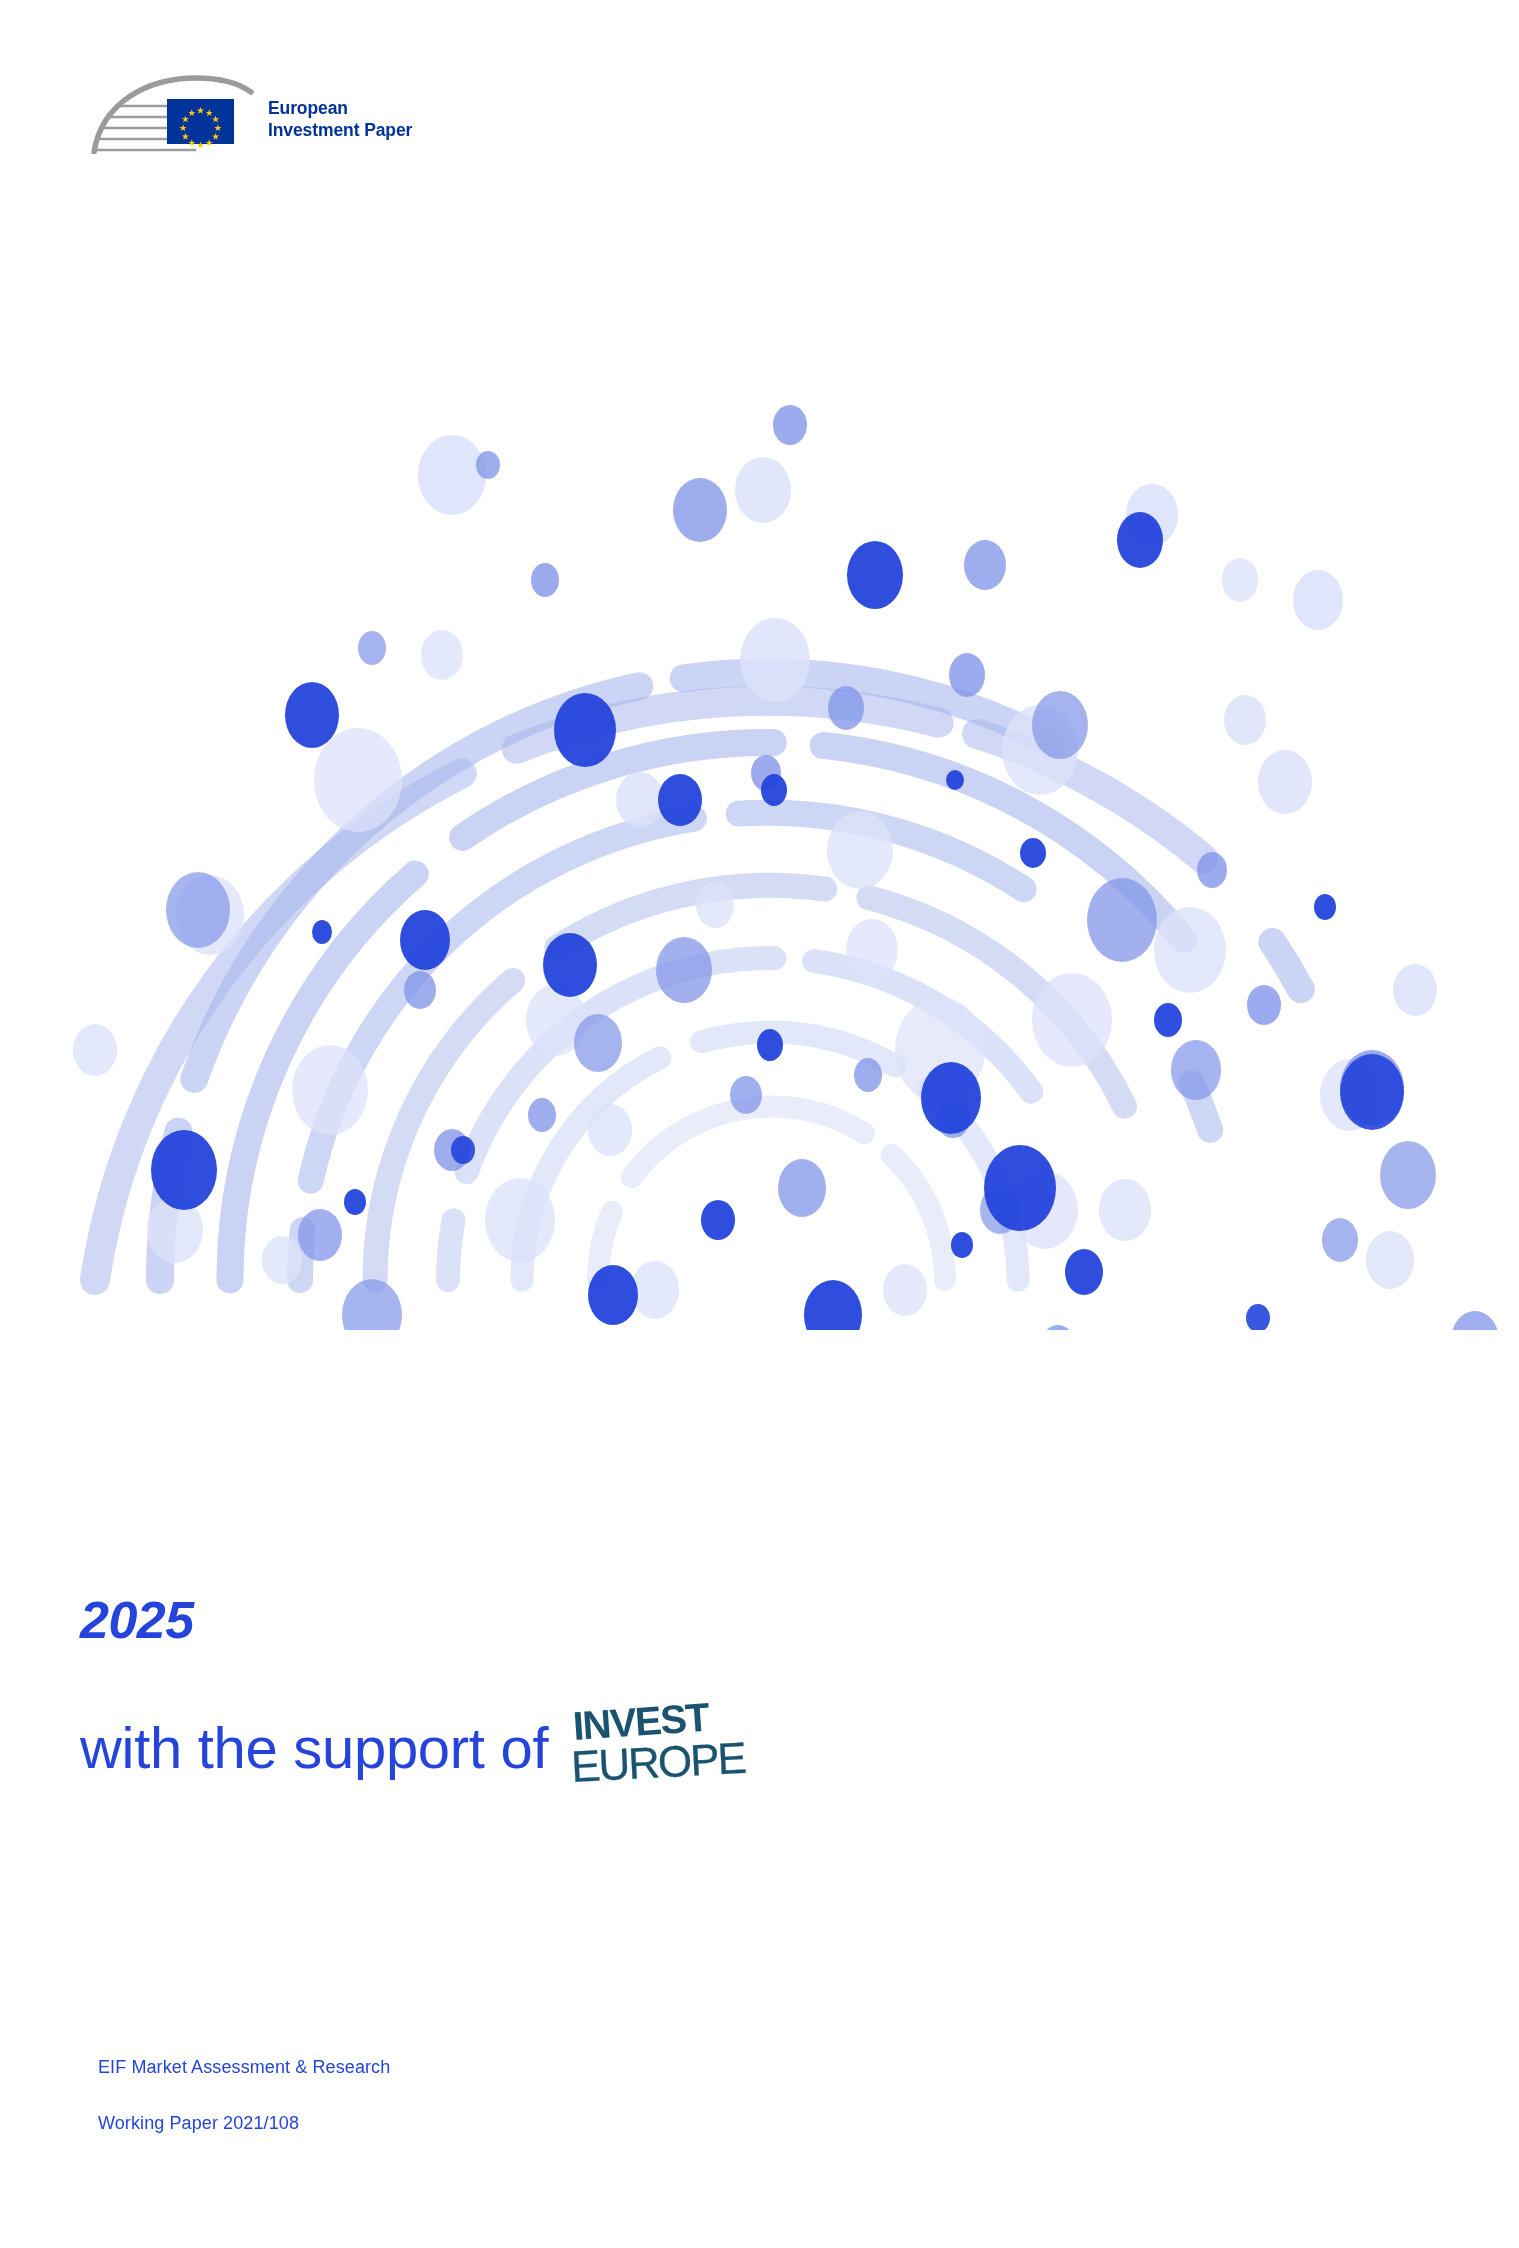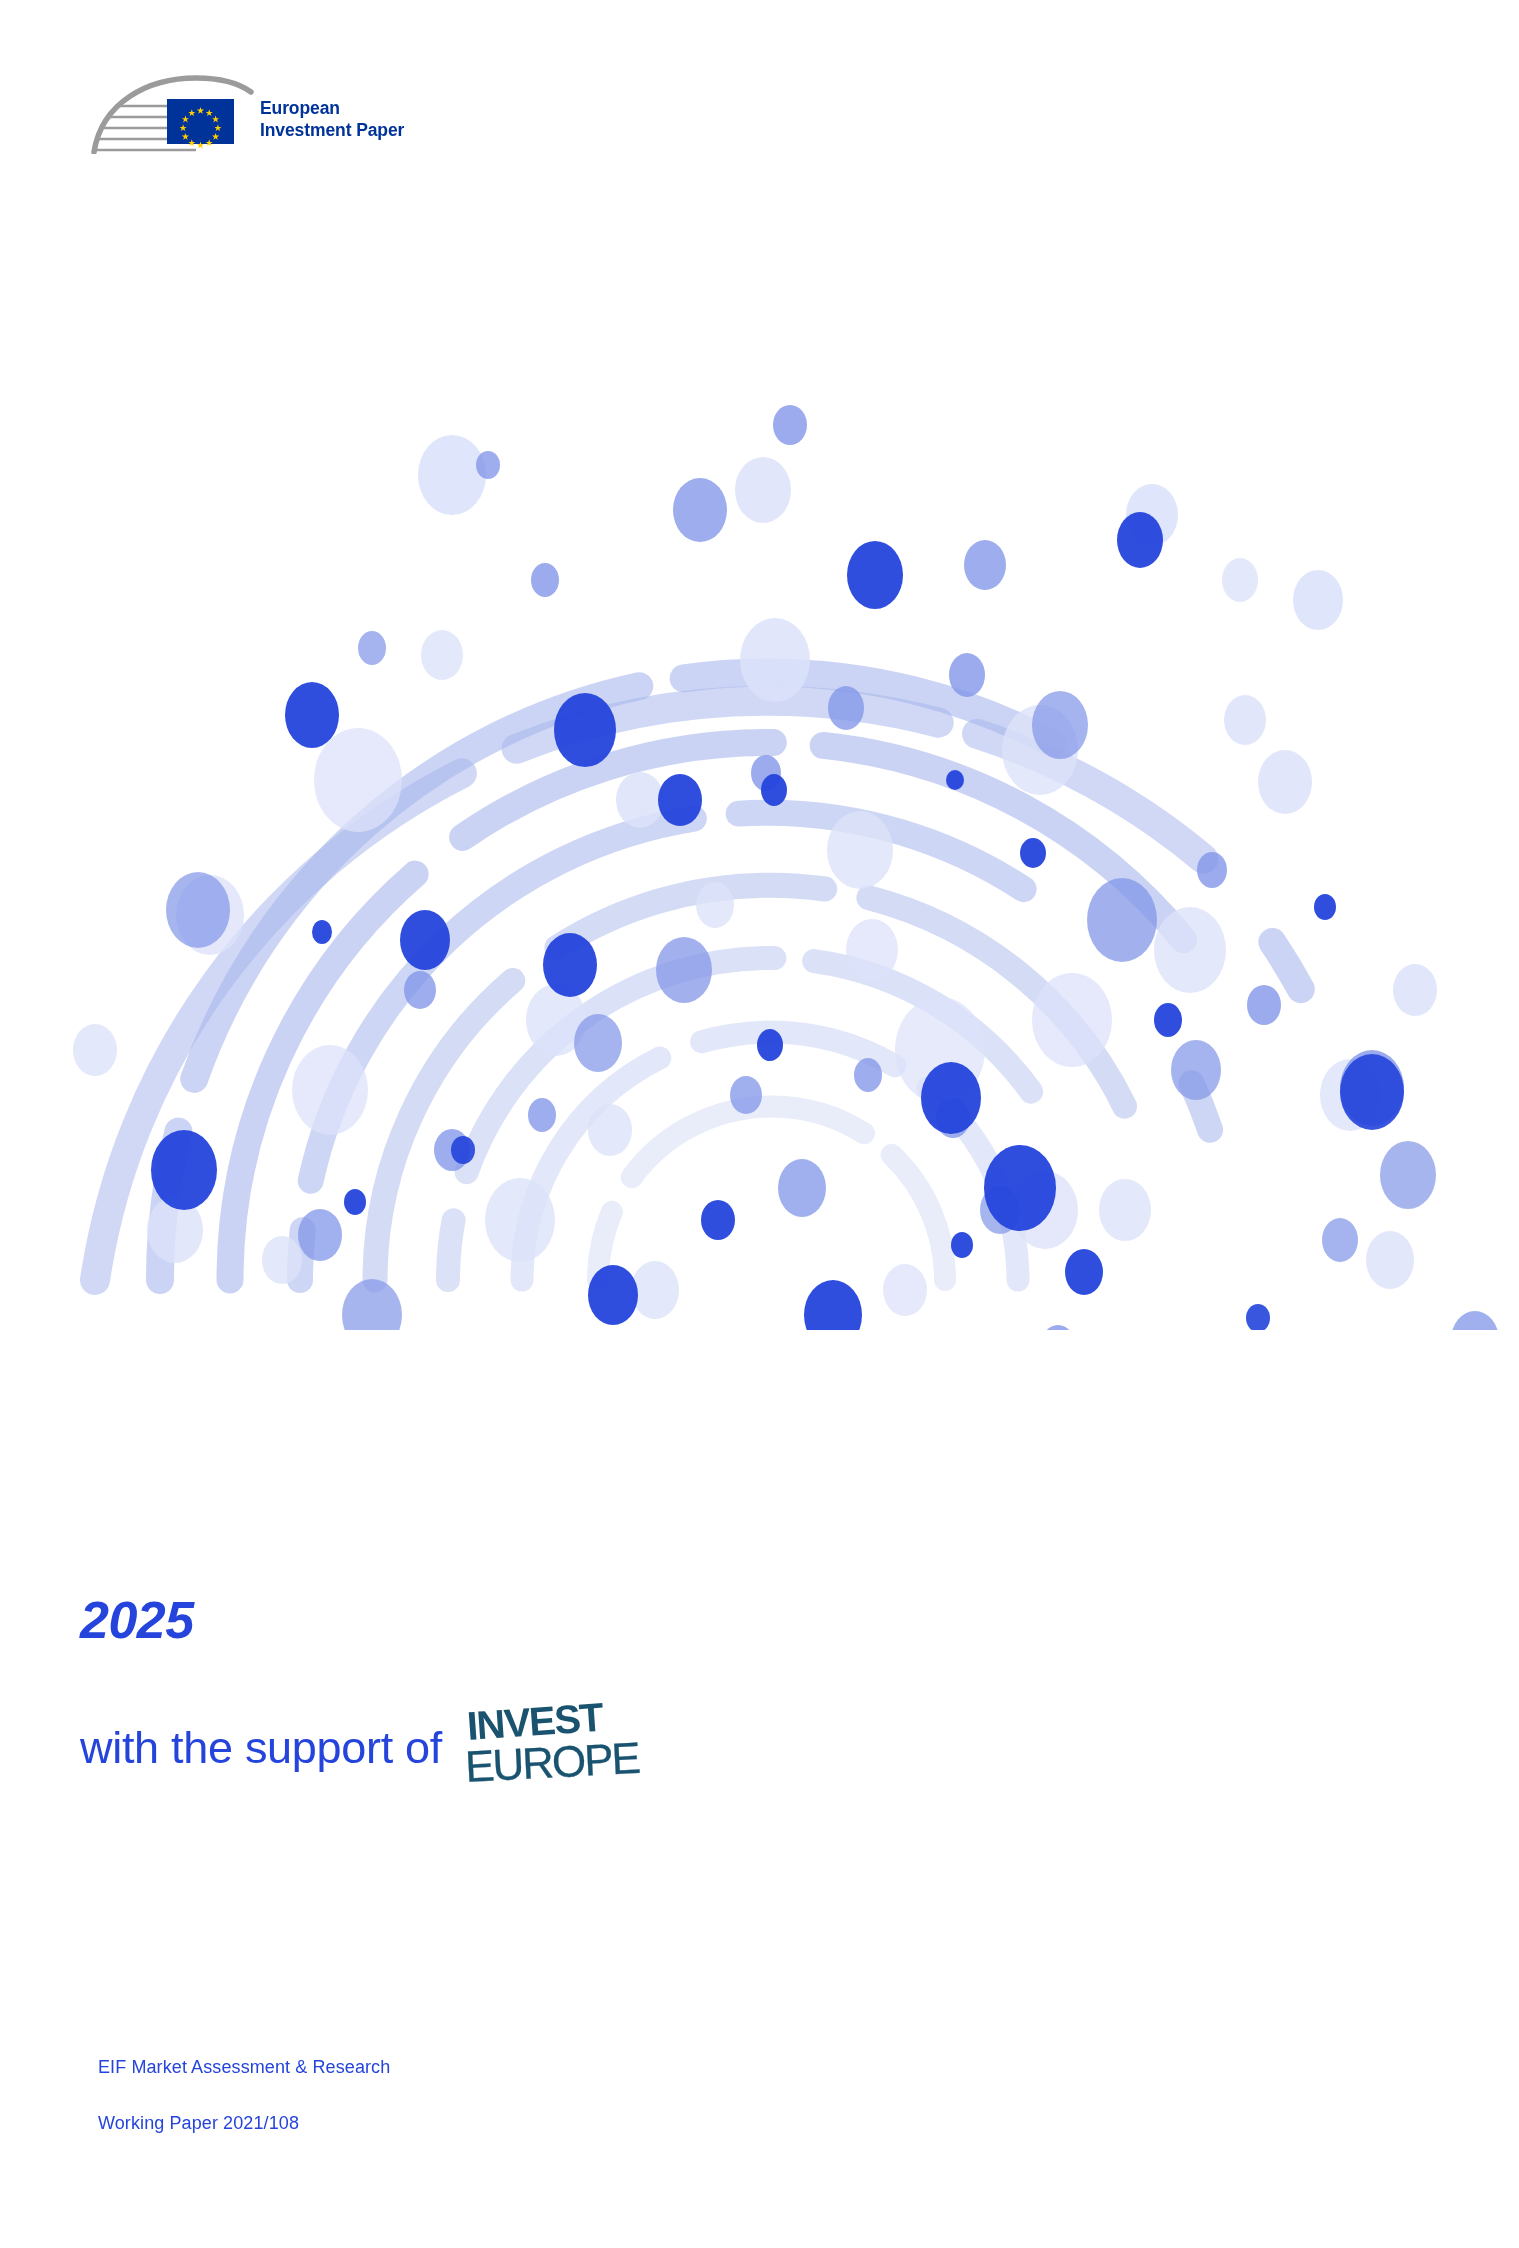--- a/index.html
+++ b/index.html
@@ -73,21 +73,21 @@
     margin: 56px 0 0 0;
     white-space: nowrap;
   }
   #support-line {
     display: flex;
     align-items: center;
     margin-top: 46px;
   }
   #support-text {
     color: #2444DC;
-    font-size: 45px;
+    font-size: 58px;
     line-height: 52px;
     letter-spacing: -0.3px;
     white-space: nowrap;
   }
   #invest-europe-logo {
     margin-left: 24px;
     margin-top: -4px;
     width: 184px;
     height: 96px;
     position: relative;
@@ -134,21 +134,21 @@
         <polygon points="121.2,67.3 122.1,69.9 124.8,69.9 122.6,71.5 123.5,74.1 121.2,72.5 118.9,74.1 119.8,71.5 117.6,69.9 120.3,69.9"></polygon>
         <polygon points="112.5,69.6 113.4,72.2 116.1,72.2 113.9,73.8 114.8,76.4 112.5,74.8 110.2,76.4 111.1,73.8 108.9,72.2 111.6,72.2"></polygon>
         <polygon points="103.8,67.3 104.7,69.9 107.4,69.9 105.2,71.5 106.1,74.1 103.8,72.5 101.5,74.1 102.4,71.5 100.2,69.9 102.9,69.9"></polygon>
         <polygon points="97.4,61.0 98.3,63.6 101.0,63.6 98.8,65.2 99.7,67.8 97.4,66.2 95.1,67.8 96.0,65.2 93.8,63.6 96.5,63.6"></polygon>
         <polygon points="95.1,52.3 96.0,54.9 98.7,54.9 96.5,56.5 97.4,59.1 95.1,57.5 92.8,59.1 93.7,56.5 91.5,54.9 94.2,54.9"></polygon>
         <polygon points="97.4,43.6 98.3,46.2 101.0,46.2 98.8,47.8 99.7,50.4 97.4,48.8 95.1,50.4 96.0,47.8 93.8,46.2 96.5,46.2"></polygon>
         <polygon points="103.8,37.3 104.7,39.9 107.4,39.9 105.2,41.5 106.1,44.1 103.8,42.5 101.5,44.1 102.4,41.5 100.2,39.9 102.9,39.9"></polygon>
       </g>
     </g>
   </svg>
-  <div class="eif-wordmark" style="left:172px; top:26px;">
+  <div class="eif-wordmark" style="left:180px; top:26px;">
     <div>European</div>
     <div>Investment Paper</div>
   </div>
 </div>
 
 <div id="hero-graphic">
   <svg viewBox="0 0 1519 1000" xmlns="http://www.w3.org/2000/svg" preserveAspectRatio="none">
 
     <g fill="none" stroke="#A9B8EC" stroke-linecap="round">
 

